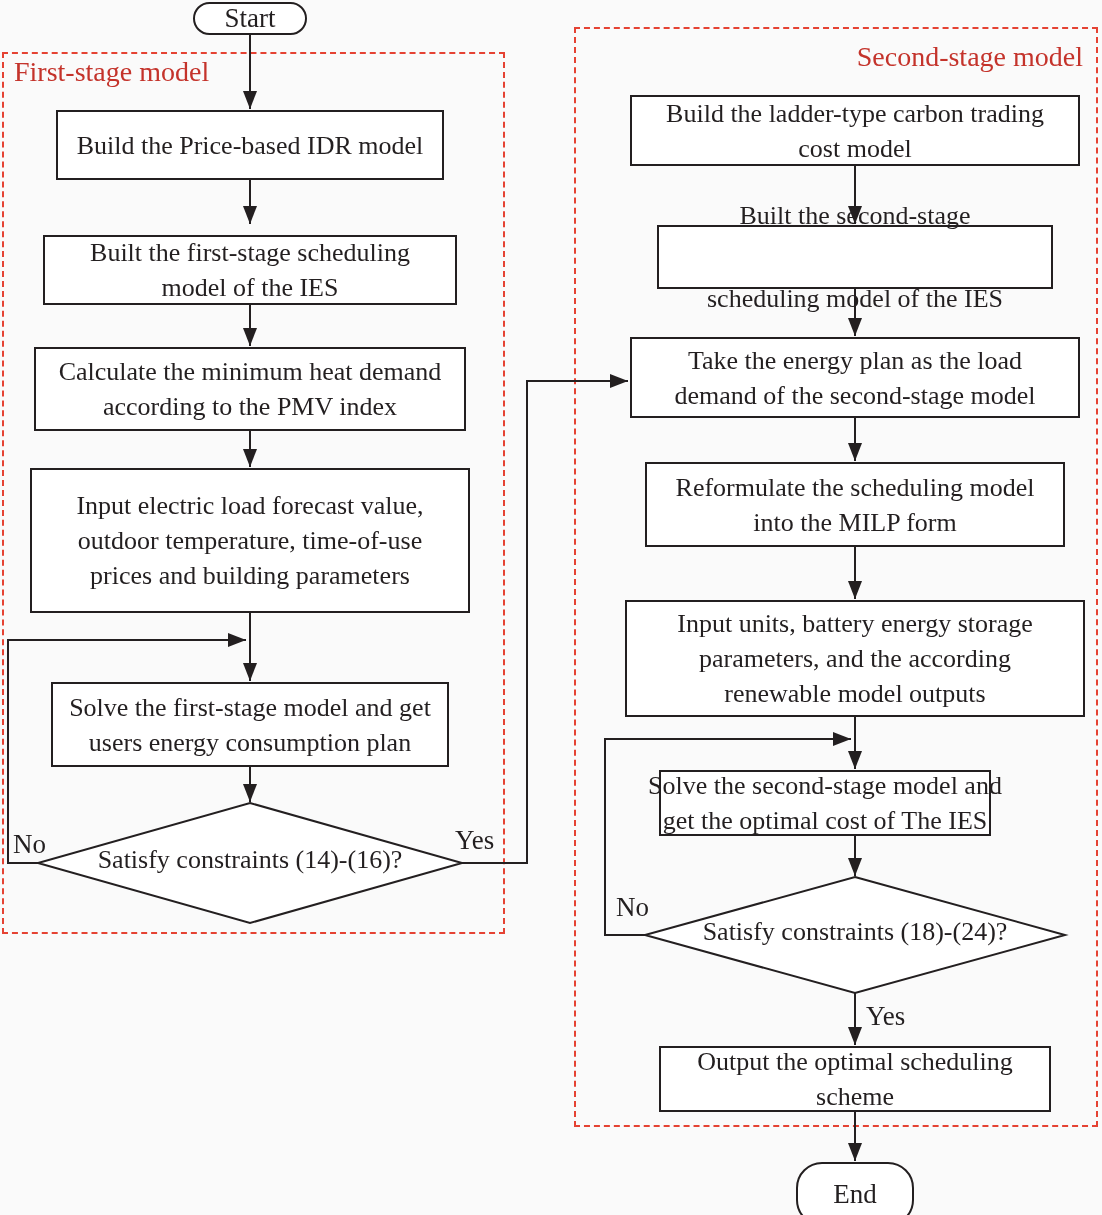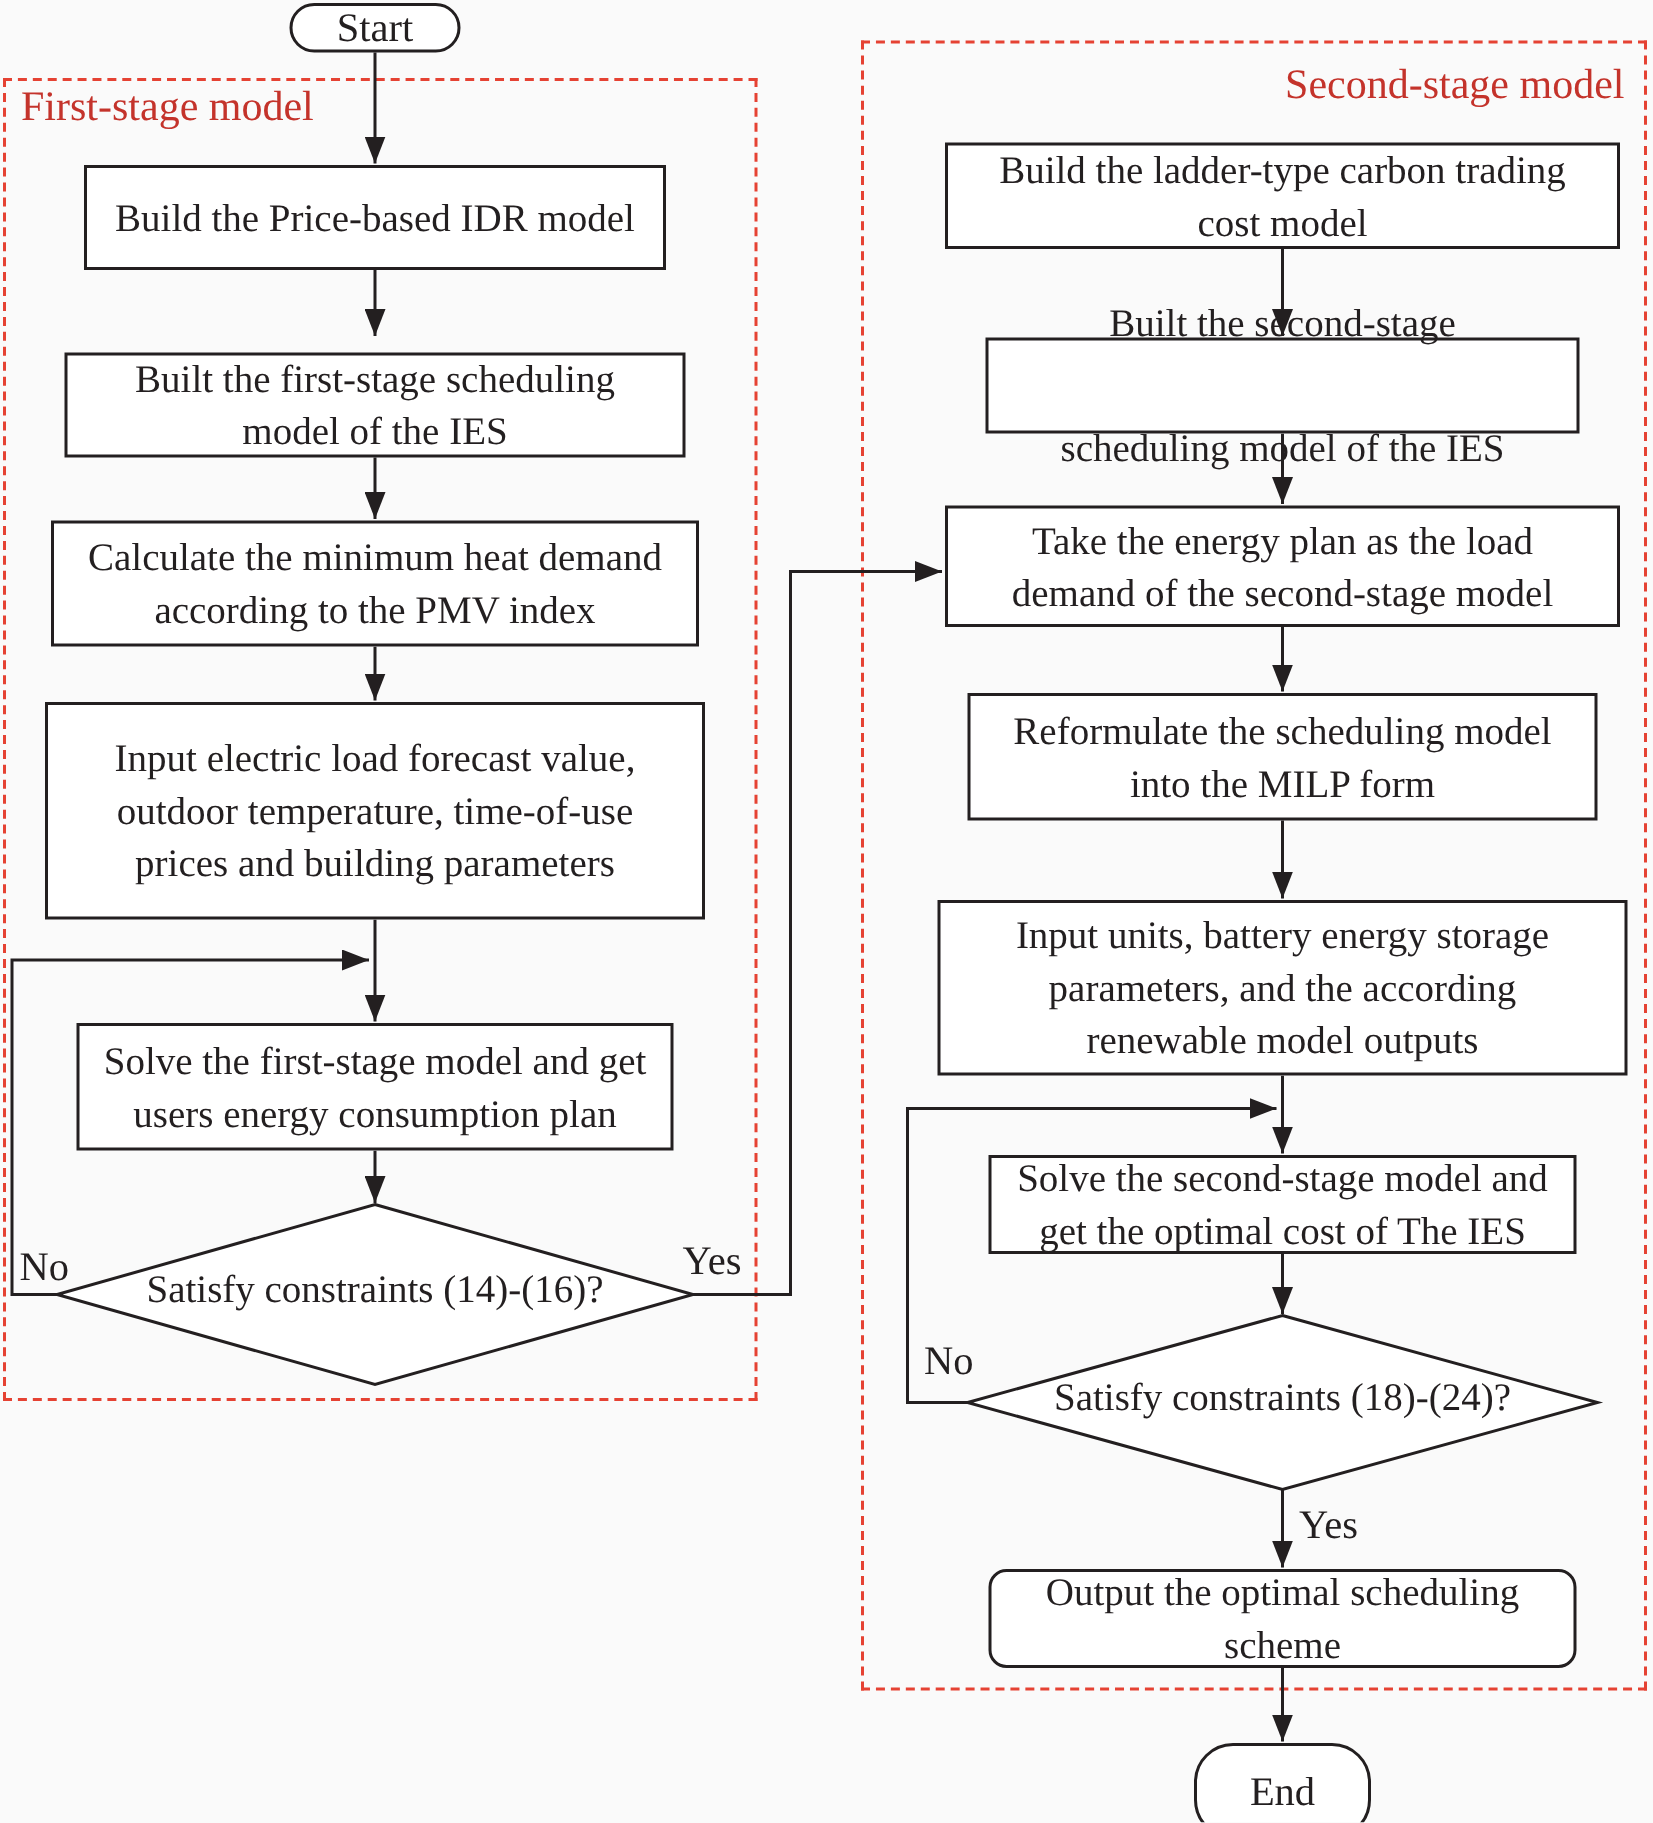--- a/index.html
+++ b/index.html
@@ -117,25 +117,25 @@
   </div>
   <div class="box" style="left:645px;top:462px;width:420px;height:85px;">
     <span>Reformulate the scheduling model</span>
     <span>into the MILP form</span>
   </div>
   <div class="box" style="left:625px;top:600px;width:460px;height:117px;">
     <span>Input units, battery energy storage</span>
     <span>parameters, and the according</span>
     <span>renewable model outputs</span>
   </div>
-  <div class="box" style="left:659px;top:770px;width:392px;height:66px;">
+  <div class="box" style="left:659px;top:770px;width:332px;height:66px;">
     <span>Solve the second-stage model and</span>
     <span>get the optimal cost of The IES</span>
   </div>
-  <div class="box" style="left:659px;top:1046px;width:392px;height:66px;border-radius:12px;">
+  <div class="box" style="left:659px;top:1046px;width:392px;height:66px;">
     <span>Output the optimal scheduling</span>
     <span>scheme</span>
   </div>
 
   <div class="diamond-text" style="left:635px;top:917px;width:440px;">Satisfy constraints (18)-(24)?</div>
   <div class="branch-label" style="left:616px;top:892px;">No</div>
   <div class="branch-label" style="left:866px;top:1001px;">Yes</div>
 
 </div>
 

